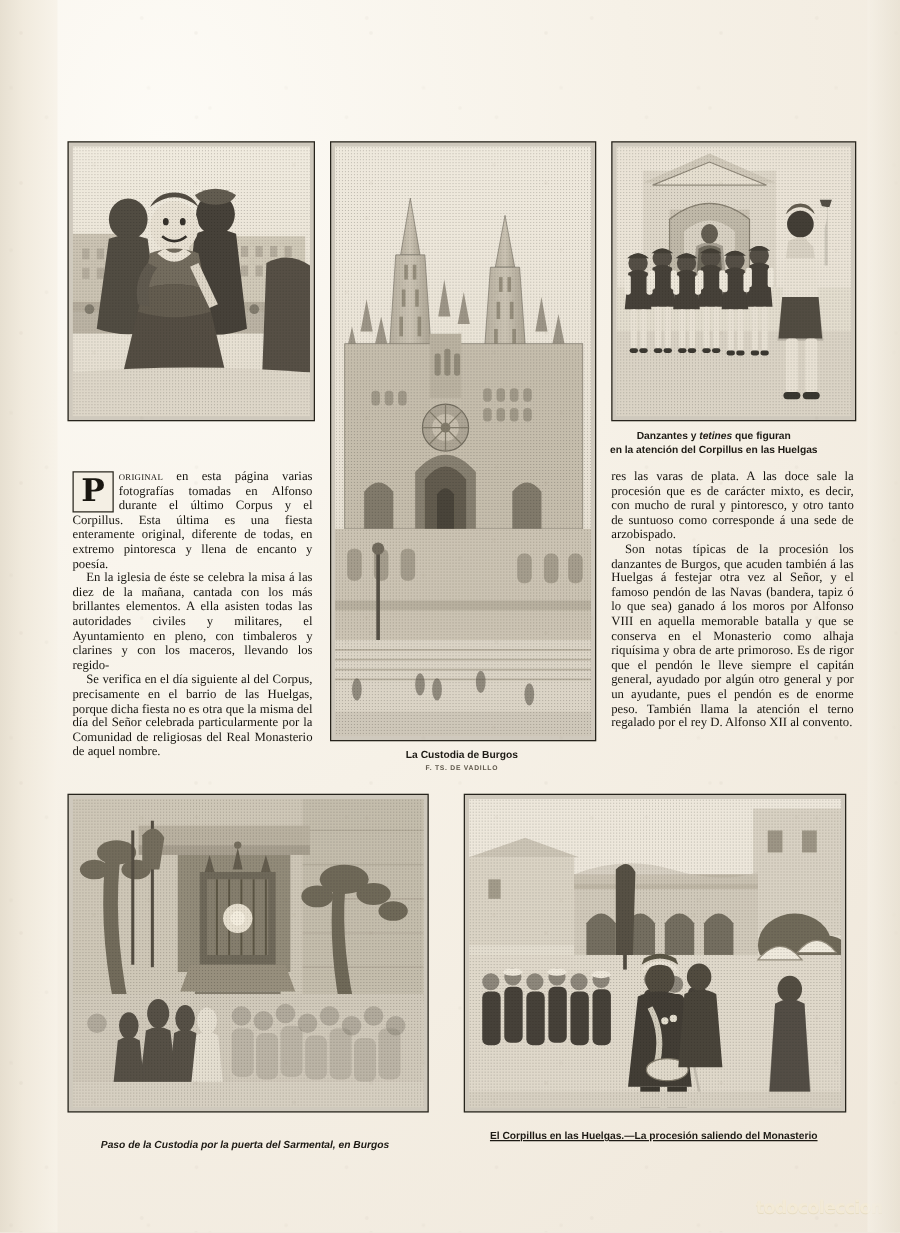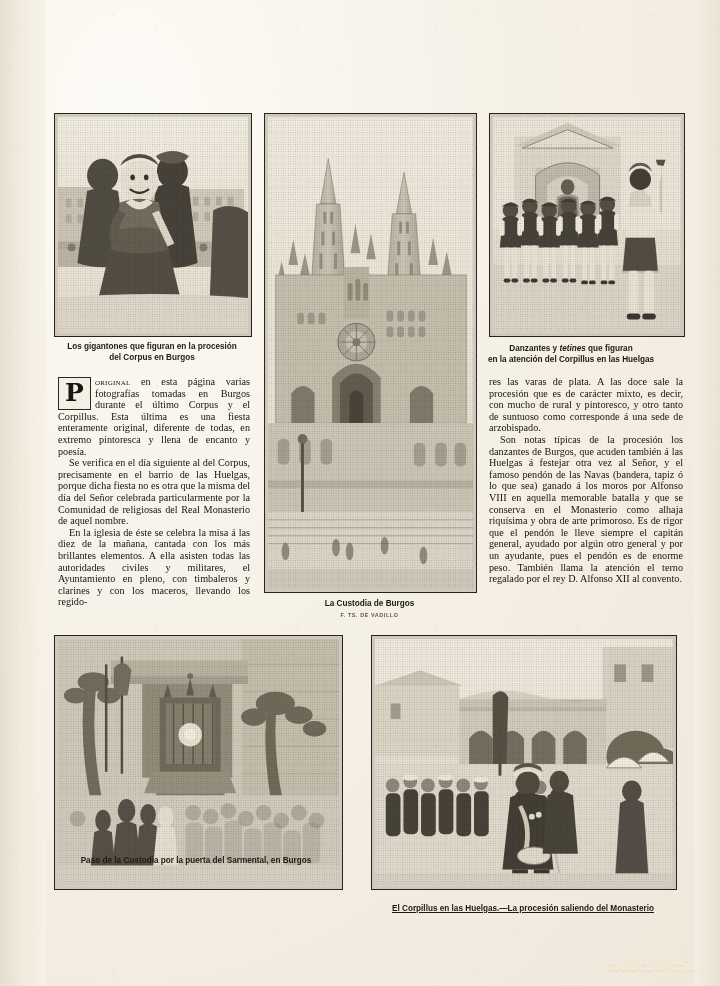--- a/index.html
+++ b/index.html
@@ -181,24 +181,20 @@
           </g>
 
           <path d="M160 96 q18 -10 36 2 l0 106 q-20 6 -40 -2z" fill="#4f493f"></path>
 
           <rect x="0" y="186" width="196" height="36" fill="#d8d4cb"></rect>
           <path d="M0 186 q98 -8 196 0 l0 36 l-196 0z" fill="#dcd8cf"></path>
         </svg>
         <div class="grit"></div>
       </div>
     </div>
-    <div class="cap" style="left:0px;top:341px;width:212px;">
-      <div>Los gigantones que figuran en la procesión</div>
-      <div>del Corpus en Burgos</div>
-    </div>
 
     <div class="ph" style="left:218px;top:113px;width:211px;height:478px;">
       <div class="inner">
         <svg viewBox="0 0 211 478" preserveAspectRatio="none" width="100%" height="100%">
           <defs>
             <linearGradient id="g2sky" x1="0" y1="0" x2="0" y2="1">
               <stop offset="0" stop-color="#eeece6"></stop>
                 <stop offset="1" stop-color="#e0ddd4"></stop>
             </linearGradient>
             <linearGradient id="stone" x1="0" y1="0" x2="1" y2="0">
@@ -444,24 +440,24 @@
     </div>
     <div class="cap" style="left:416px;top:343px;width:218px;">
       <div>
         <span>Danzantes y <i>tetines</i> que figuran</span>
       </div>
       <div>en la atención del Corpillus en las Huelgas</div>
     </div>
 
     <div class="col" style="left:12px;top:376px;width:192px;">
       <p class="first">
-        <span class="dropcap">P</span><span class="sc">original</span><span> en esta página varias fotografías tomadas en Burgos durante el último Corpus y el Corpillus. Esta última es una fiesta enteramente original, diferente de todas, en extremo pintoresca y llena de encanto y poesía.</span>
+        <span class="dropcap">P</span><span class="sc">original</span><span> en esta página varias fotografías tomadas en Alfonso durante el último Corpus y el Corpillus. Esta última es una fiesta enteramente original, diferente de todas, en extremo pintoresca y llena de encanto y poesía.</span>
       </p>
+      <p>En la iglesia de éste se celebra la misa á las diez de la mañana, cantada con los más brillantes elementos. A ella asisten todas las autoridades civiles y militares, el Ayuntamiento en pleno, con timbaleros y clarines y con los maceros, llevando los regido-</p>
       <p>Se verifica en el día siguiente al del Corpus, precisamente en el barrio de las Huelgas, porque dicha fiesta no es otra que la misma del día del Señor celebrada particularmente por la Comunidad de religiosas del Real Monasterio de aquel nombre.</p>
-      <p>En la iglesia de éste se celebra la misa á las diez de la mañana, cantada con los más brillantes elementos. A ella asisten todas las autoridades civiles y militares, el Ayuntamiento en pleno, con timbaleros y clarines y con los maceros, llevando los regido-</p>
     </div>
 
     <div class="col" style="left:443px;top:376px;width:194px;">
       <p class="first">res las varas de plata. A las doce sale la procesión que es de carácter mixto, es decir, con mucho de rural y pintoresco, y otro tanto de suntuoso como corresponde á una sede de arzobispado.</p>
       <p>Son notas típicas de la procesión los danzantes de Burgos, que acuden también á las Huelgas á festejar otra vez al Señor, y el famoso pendón de las Navas (bandera, tapiz ó lo que sea) ganado á los moros por Alfonso VIII en aquella memorable batalla y que se conserva en el Monasterio como alhaja riquísima y obra de arte primoroso. Es de rigor que el pendón le lleve siempre el capitán general, ayudado por algún otro general y por un ayudante, pues el pendón es de enorme peso. También llama la atención el terno regalado por el rey D. Alfonso XII al convento.</p>
     </div>
 
     <div class="ph" style="left:8px;top:635px;width:287px;height:253px;">
       <div class="inner">
         <svg viewBox="0 0 287 253" preserveAspectRatio="none" width="100%" height="100%">
@@ -557,21 +553,21 @@
             <rect x="210" y="188" width="18" height="42" rx="6"></rect>
               <rect x="230" y="196" width="18" height="36" rx="6"></rect>
             <rect x="250" y="188" width="18" height="42" rx="6"></rect>
           </g>
 
           <rect x="0" y="232" width="287" height="21" fill="#d5d1c7"></rect>
         </svg>
         <div class="grit"></div>
       </div>
     </div>
-    <div class="cap" style="left:0px;top:855px;width:300px;">Paso de la Custodia por la puerta del Sarmental, en Burgos</div>
+    <div class="cap" style="left:0px;top:910px;width:300px;font-style:italic;">Paso de la Custodia por la puerta del Sarmental, en Burgos</div>
 
     <div class="ph" style="left:325px;top:635px;width:304px;height:253px;">
       <div class="inner">
         <svg viewBox="0 0 304 253" preserveAspectRatio="none" width="100%" height="100%">
           <rect width="304" height="253" fill="#e2dfd7"></rect>
 
           <rect width="304" height="96" fill="#eceae4"></rect>
 
           <rect x="232" y="8" width="72" height="104" fill="#d7d3c9"></rect>
           <rect x="244" y="26" width="12" height="18" fill="#9a9486"></rect>

